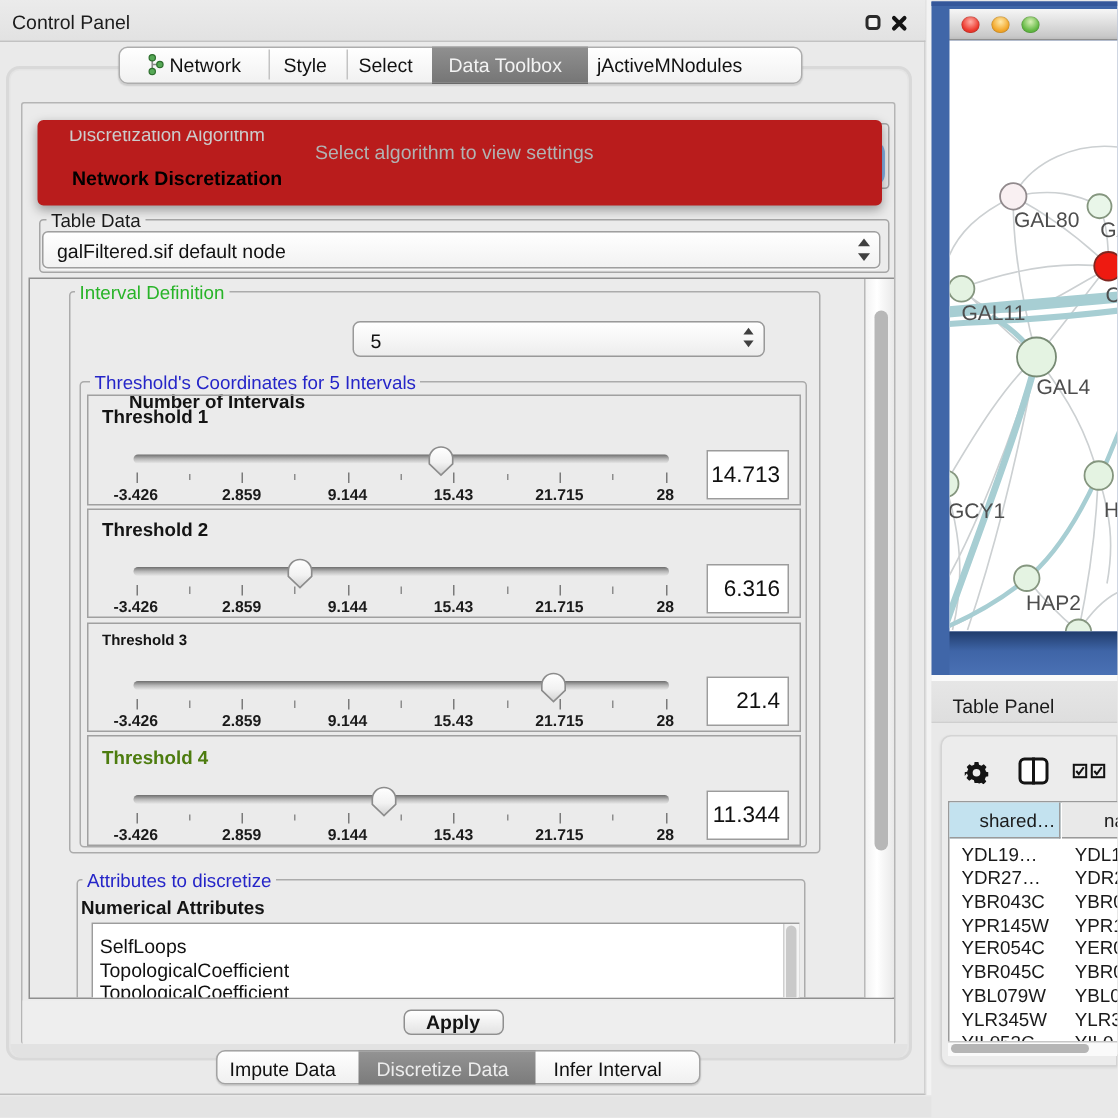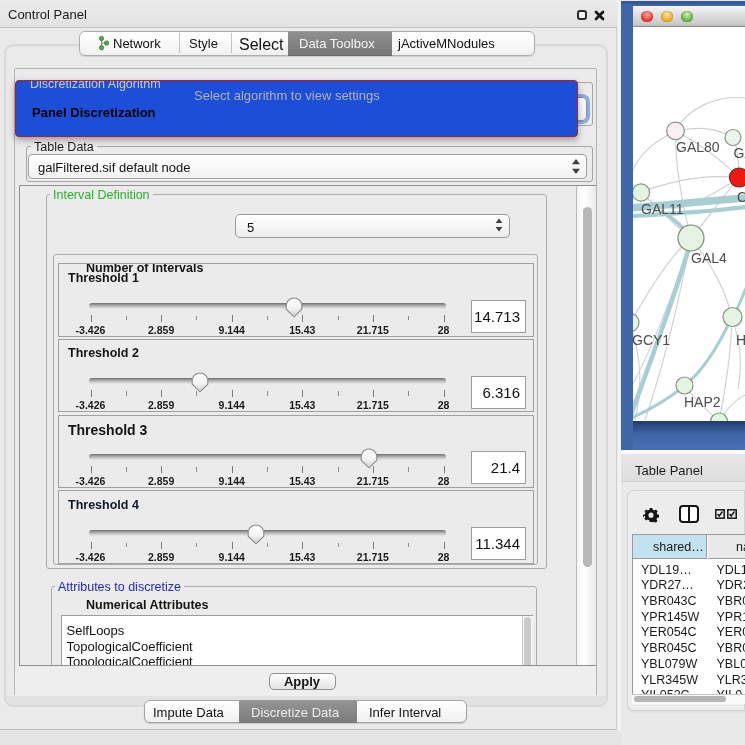--- a/index.html
+++ b/index.html
@@ -16,21 +16,21 @@
 <svg class="abs" style="left:594px;top:10px;" width="11" height="11" viewBox="0 0 11 11">
 <path d="M2 2 L9 9 M9 2 L2 9" stroke="#141414" stroke-width="2.7" stroke-linecap="round"></path>
   </svg>
 <div class="abs" style="left:0;top:0;width:745px;height:745px;z-index:3;pointer-events:none;">
 <div class="abs" style="left:79px;top:30.5px;width:456px;height:25.5px;background:linear-gradient(#ffffff,#f1f1f1);border:1px solid #adadad;border-radius:6px;box-shadow:0 1px 1px rgba(0,0,0,0.12);"></div>
 <div class="abs" style="left:287.5px;top:30.5px;width:104.5px;height:25.5px;background:linear-gradient(#8f8f8f,#767676);border-top:1px solid #9a9a9a;border-bottom:1px solid #6a6a6a;"></div>
 <div class="abs" style="left:178.5px;top:33px;width:1px;height:20px;background:#c3c3c3;"></div>
 <div class="abs" style="left:231.0px;top:33px;width:1px;height:20px;background:#c3c3c3;"></div>
 <div class="abs tt" style="left:113px;top:36px;font-size:13px;color:#111;">Network</div>
 <div class="abs tt" style="left:189px;top:36px;font-size:13px;color:#111;">Style</div>
-<div class="abs tt" style="left:239px;top:36px;font-size:16px;color:#111;">Select</div>
+<div class="abs tt" style="left:239px;top:36px;font-size:13px;color:#111;">Select</div>
 <div class="abs tt" style="left:299px;top:36px;font-size:13px;color:#f3f3f3;">Data Toolbox</div>
 <div class="abs tt" style="left:398px;top:36px;font-size:13px;color:#111;">jActiveMNodules</div>
 <svg class="abs" style="left:97px;top:35px;" width="14" height="16" viewBox="0 0 14 16">
 <path d="M4.5 3.5 V13 M4.5 8 H9.5" stroke="#8a8a8a" stroke-width="1.1" fill="none"></path>
 <circle cx="4.5" cy="3.5" r="2.1" fill="#55a855" stroke="#2e6e2e" stroke-width="0.8"></circle>
 <circle cx="9.6" cy="8" r="2.1" fill="#55a855" stroke="#2e6e2e" stroke-width="0.8"></circle>
 <circle cx="4.5" cy="12.7" r="2.1" fill="#55a855" stroke="#2e6e2e" stroke-width="0.8"></circle>
     </svg>
 </div>
 <div class="abs" style="left:4px;top:44px;width:604px;height:663px;background:#eaeaea;border:2px solid #d9d9d9;border-radius:9px;box-shadow:inset 0 0 0 1px #e4e4e4;"></div>
@@ -51,20 +51,21 @@
 <div class="abs" style="left:26px;top:8.5px;width:501px;height:375px;border:1px solid #ababab;border-radius:3px;"></div>
 <div class="abs tt" style="left:30px;top:2.0px;font-size:12.5px;color:#28b428;background:#ebebeb;padding:0 3px;">Interval Definition</div>
 <div class="abs tt" style="left:66px;top:35.0px;font-size:12.5px;font-weight:bold;color:#141414;margin-top:40px;">Number of Intervals</div>
 <div class="abs" style="left:215px;top:28.5px;width:275px;height:24px;background:linear-gradient(#ffffff,#ededed);border:1px solid #999;border-radius:5px;"></div>
 <div class="abs tt" style="left:227px;top:34.0px;font-size:13px;color:#111;">5</div>
 <svg class="abs" style="left:474px;top:31.5px;" width="10" height="16" viewBox="0 0 10 16">
 <path d="M5 1.5 L8.4 6 H1.6 Z" fill="#3f3f3f"></path>
       <path d="M5 14.5 L1.6 10 H8.4 Z" fill="#3f3f3f"></path>
     </svg>
 <div class="abs" style="left:33px;top:68.5px;width:485px;height:311px;border:1px solid #ababab;border-radius:3px;"></div>
+<div class="abs tt" style="left:40px;top:62.0px;font-size:12.5px;color:#2525c8;background:#ebebeb;padding:0 3px;">Threshold's Coordinates for 5 Intervals</div>
 <div class="abs" style="left:38px;top:77.80000000000001px;width:475.5px;height:73.5px;border:1px solid #a0a0a0;"></div>
 <div class="abs tt" style="left:48px;top:85.30000000000001px;font-size:12.5px;font-weight:bold;color:#141414;">Threshold 1</div>
 <div class="abs" style="left:69px;top:117.30000000000001px;width:357px;height:6px;border-radius:3px;background:linear-gradient(#6e6e6e,#b8b8b8 50%,#e9e9e9);"></div>
 <div class="abs" style="left:70.5px;top:129.3px;width:1px;height:7px;background:#7a7a7a;"></div>
 <div class="abs" style="left:141.1px;top:129.3px;width:1px;height:7px;background:#7a7a7a;"></div>
 <div class="abs" style="left:211.7px;top:129.3px;width:1px;height:7px;background:#7a7a7a;"></div>
 <div class="abs" style="left:282.3px;top:129.3px;width:1px;height:7px;background:#7a7a7a;"></div>
 <div class="abs" style="left:352.9px;top:129.3px;width:1px;height:7px;background:#7a7a7a;"></div>
 <div class="abs" style="left:423.5px;top:129.3px;width:1px;height:7px;background:#7a7a7a;"></div>
 <div class="abs" style="left:105.8px;top:130.3px;width:1px;height:4.5px;background:#8d8d8d;"></div>
@@ -116,21 +117,21 @@
 <stop offset="0" stop-color="#ffffff"></stop>
           <stop offset="0.55" stop-color="#f2f2f2"></stop>
           <stop offset="1" stop-color="#d2d2d2"></stop>
         </linearGradient>
       </defs>
 <path d="M9 1 C13.4 1 16.8 4.4 16.8 8.8 L16.8 12.2 L9 19.8 L1.2 12.2 L1.2 8.8 C1.2 4.4 4.6 1 9 1 Z" fill="url(#tg1)" stroke="#8c8c8c" stroke-width="1.1"></path>
     </svg>
 <div class="abs" style="left:451px;top:190.09999999999997px;width:55px;height:33px;background:#fff;border:1px solid #9c9c9c;"></div>
 <div class="abs tt" style="left:451px;top:190.09999999999997px;width:49px;height:33px;line-height:33px;font-size:15px;color:#111;text-align:right;">6.316</div>
 <div class="abs" style="left:38px;top:229.0px;width:475.5px;height:73.5px;border:1px solid #a0a0a0;"></div>
-<div class="abs tt" style="left:48px;top:236.5px;font-size:14px;font-weight:bold;color:#141414;">Threshold 3</div>
+<div class="abs tt" style="left:48px;top:236.5px;font-size:10px;font-weight:bold;color:#141414;">Threshold 3</div>
 <div class="abs" style="left:69px;top:268.5px;width:357px;height:6px;border-radius:3px;background:linear-gradient(#6e6e6e,#b8b8b8 50%,#e9e9e9);"></div>
 <div class="abs" style="left:70.5px;top:280.5px;width:1px;height:7px;background:#7a7a7a;"></div>
 <div class="abs" style="left:141.1px;top:280.5px;width:1px;height:7px;background:#7a7a7a;"></div>
 <div class="abs" style="left:211.7px;top:280.5px;width:1px;height:7px;background:#7a7a7a;"></div>
 <div class="abs" style="left:282.3px;top:280.5px;width:1px;height:7px;background:#7a7a7a;"></div>
 <div class="abs" style="left:352.9px;top:280.5px;width:1px;height:7px;background:#7a7a7a;"></div>
 <div class="abs" style="left:423.5px;top:280.5px;width:1px;height:7px;background:#7a7a7a;"></div>
 <div class="abs" style="left:105.8px;top:281.5px;width:1px;height:4.5px;background:#8d8d8d;"></div>
 <div class="abs" style="left:176.39999999999998px;top:281.5px;width:1px;height:4.5px;background:#8d8d8d;"></div>
 <div class="abs" style="left:247.0px;top:281.5px;width:1px;height:4.5px;background:#8d8d8d;"></div>
@@ -148,21 +149,21 @@
 <stop offset="0" stop-color="#ffffff"></stop>
           <stop offset="0.55" stop-color="#f2f2f2"></stop>
           <stop offset="1" stop-color="#d2d2d2"></stop>
         </linearGradient>
       </defs>
 <path d="M9 1 C13.4 1 16.8 4.4 16.8 8.8 L16.8 12.2 L9 19.8 L1.2 12.2 L1.2 8.8 C1.2 4.4 4.6 1 9 1 Z" fill="url(#tg2)" stroke="#8c8c8c" stroke-width="1.1"></path>
     </svg>
 <div class="abs" style="left:451px;top:265.7px;width:55px;height:33px;background:#fff;border:1px solid #9c9c9c;"></div>
 <div class="abs tt" style="left:451px;top:265.7px;width:49px;height:33px;line-height:33px;font-size:15px;color:#111;text-align:right;">21.4</div>
 <div class="abs" style="left:38px;top:304.6px;width:475.5px;height:73.5px;border:1px solid #a0a0a0;"></div>
-<div class="abs tt" style="left:48px;top:312.1px;font-size:12.5px;font-weight:bold;color:#0f172a;">Threshold 4</div>
+<div class="abs tt" style="left:48px;top:312.1px;font-size:12.5px;font-weight:bold;color:#4d7c0f;">Threshold 4</div>
 <div class="abs" style="left:69px;top:344.1px;width:357px;height:6px;border-radius:3px;background:linear-gradient(#6e6e6e,#b8b8b8 50%,#e9e9e9);"></div>
 <div class="abs" style="left:70.5px;top:356.1px;width:1px;height:7px;background:#7a7a7a;"></div>
 <div class="abs" style="left:141.1px;top:356.1px;width:1px;height:7px;background:#7a7a7a;"></div>
 <div class="abs" style="left:211.7px;top:356.1px;width:1px;height:7px;background:#7a7a7a;"></div>
 <div class="abs" style="left:282.3px;top:356.1px;width:1px;height:7px;background:#7a7a7a;"></div>
 <div class="abs" style="left:352.9px;top:356.1px;width:1px;height:7px;background:#7a7a7a;"></div>
 <div class="abs" style="left:423.5px;top:356.1px;width:1px;height:7px;background:#7a7a7a;"></div>
 <div class="abs" style="left:105.8px;top:357.1px;width:1px;height:4.5px;background:#8d8d8d;"></div>
 <div class="abs" style="left:176.39999999999998px;top:357.1px;width:1px;height:4.5px;background:#8d8d8d;"></div>
 <div class="abs" style="left:247.0px;top:357.1px;width:1px;height:4.5px;background:#8d8d8d;"></div>
@@ -181,43 +182,43 @@
           <stop offset="0.55" stop-color="#f2f2f2"></stop>
           <stop offset="1" stop-color="#d2d2d2"></stop>
         </linearGradient>
       </defs>
 <path d="M9 1 C13.4 1 16.8 4.4 16.8 8.8 L16.8 12.2 L9 19.8 L1.2 12.2 L1.2 8.8 C1.2 4.4 4.6 1 9 1 Z" fill="url(#tg3)" stroke="#8c8c8c" stroke-width="1.1"></path>
     </svg>
 <div class="abs" style="left:451px;top:341.30000000000007px;width:55px;height:33px;background:#fff;border:1px solid #9c9c9c;"></div>
 <div class="abs tt" style="left:451px;top:341.30000000000007px;width:49px;height:33px;line-height:33px;font-size:15px;color:#111;text-align:right;">11.344</div>
 <div class="abs" style="left:30.5px;top:400.0px;width:486px;height:95px;border:1px solid #ababab;border-radius:3px;"></div>
 <div class="abs tt" style="left:35px;top:394.0px;font-size:12.5px;color:#2525c8;background:#ebebeb;padding:0 3px;">Attributes to discretize</div>
-<div class="abs tt" style="left:34px;top:412.0px;font-size:12.5px;font-weight:bold;color:#141414;margin-left:32px;">Numerical Attributes</div>
+<div class="abs tt" style="left:34px;top:412.0px;font-size:12.5px;font-weight:bold;color:#141414;">Numerical Attributes</div>
 <div class="abs" style="left:41px;top:429.0px;width:472px;height:70px;background:#fff;border:1px solid #9c9c9c;"></div>
 <div class="abs tt" style="left:46.5px;top:437.5px;font-size:13px;color:#111;">SelfLoops</div>
 <div class="abs tt" style="left:46.5px;top:453.1px;font-size:13px;color:#111;">TopologicalCoefficient</div>
 <div class="abs tt" style="left:46.5px;top:468.70000000000005px;font-size:13px;color:#111;">TopologicalCoefficient</div>
 <div class="abs" style="left:501.5px;top:430.0px;width:11px;height:68px;background:#f4f4f4;border-left:1px solid #cfcfcf;"></div>
 <div class="abs" style="left:503.5px;top:431.5px;width:7px;height:64px;background:#c9c9c9;border-radius:3.5px;"></div>
 </div>
 <div class="abs" style="left:576px;top:185.5px;width:19.5px;height:479.5px;background:linear-gradient(90deg,#f2f2f2,#ffffff 40%,#e9e9e9);border-left:1px solid #b9b9b9;"></div>
 <div class="abs" style="left:582.5px;top:207px;width:9px;height:360px;background:#b7b7b7;border-radius:4.5px;"></div>
 <div class="abs" style="left:15px;top:666.5px;width:581px;height:29px;background:#eeeeee;"></div>
 <div class="abs" style="left:268.5px;top:672.5px;width:67px;height:17.5px;background:linear-gradient(#ffffff,#e3e3e3);border:1px solid #8f8f8f;border-radius:5px;"></div>
 <div class="abs tt" style="left:268.5px;top:672.5px;width:67px;height:17.5px;line-height:17px;text-align:center;font-size:13px;font-weight:bold;color:#141414;">Apply</div>
 <div class="abs" style="left:144px;top:700px;width:323px;height:23px;background:linear-gradient(#ffffff,#f0f0f0);border:1px solid #a3a3a3;border-radius:6px;box-shadow:0 1px 1px rgba(0,0,0,0.15);"></div>
 <div class="abs" style="left:239.3px;top:700px;width:118px;height:23px;background:linear-gradient(#939393,#7b7b7b);border-top:1px solid #9a9a9a;"></div>
 <div class="abs tt" style="left:144px;top:700px;width:323px;height:23px;line-height:23px;"></div>
 <div class="abs tt" style="left:153px;top:704.5px;font-size:13px;color:#111;">Impute Data</div>
 <div class="abs tt" style="left:251px;top:704.5px;font-size:13px;color:#ececec;">Discretize Data</div>
 <div class="abs tt" style="left:369px;top:704.5px;font-size:13px;color:#111;">Infer Interval</div>
-<div class="abs" style="left:15px;top:80px;width:563px;height:56.5px;background:#1d4ed8;border:1px solid #b91c1c;border-radius:4px;box-shadow:0 3px 7px rgba(0,0,0,0.35);overflow:hidden;">
+<div class="abs" style="left:25px;top:80px;width:563px;height:56.5px;background:#b91c1c;border:7px solid #b91c1c;border-radius:4px;box-shadow:0 3px 7px rgba(0,0,0,0.35);overflow:hidden;">
     <div class="abs tt" style="left:14px;top:-4.5px;font-size:12.5px;color:#cccccc;">Discretization Algorithm</div>
     <div class="abs tt" style="left:178px;top:7px;font-size:13px;color:#b2b2b2;">Select algorithm to view settings</div>
-    <div class="abs tt" style="left:16px;top:23.5px;font-size:13px;font-weight:bold;color:#000;">Panel Discretization</div>
+    <div class="abs tt" style="left:16px;top:23.5px;font-size:13px;font-weight:bold;color:#000;">Network Discretization</div>
   </div>
 <div class="abs" style="left:618px;top:0;width:2.5px;height:730px;background:#f3f3f3;"></div>
 <div class="abs" style="left:620.5px;top:1px;width:124.5px;height:448.5px;background:#4066a8;"></div>
 <div class="abs" style="left:620.5px;top:1px;width:124.5px;height:3px;background:#35579a;"></div>
 <div class="abs" style="left:632.5px;top:6px;width:112.5px;height:20.5px;background:linear-gradient(#f6f6f6,#c9c9c9 90%,#bdbdbd);border-bottom:1px solid #8f8f8f;"></div>
 <div class="abs" style="left:641.3px;top:10.8px;width:11.4px;height:11.4px;border-radius:50%;background:radial-gradient(circle at 50% 32%, #ffada5, #ee3b30 60%, #d02a20);box-shadow:inset 0 0 1px rgba(0,0,0,.45);"></div>
 <div class="abs" style="left:661.1999999999999px;top:10.8px;width:11.4px;height:11.4px;border-radius:50%;background:radial-gradient(circle at 50% 32%, #ffe9a8, #f4a92d 60%, #dd9420);box-shadow:inset 0 0 1px rgba(0,0,0,.45);"></div>
 <div class="abs" style="left:681.1999999999999px;top:10.8px;width:11.4px;height:11.4px;border-radius:50%;background:radial-gradient(circle at 50% 32%, #d7f0b5, #66bb46 60%, #4da534);box-shadow:inset 0 0 1px rgba(0,0,0,.45);"></div>
 <div class="abs" style="left:633px;top:26.5px;width:112px;height:394px;background:#ffffff;overflow:hidden;">
 <svg width="112" height="394" viewBox="0 0 112 394" style="position:absolute;left:0;top:0;">

